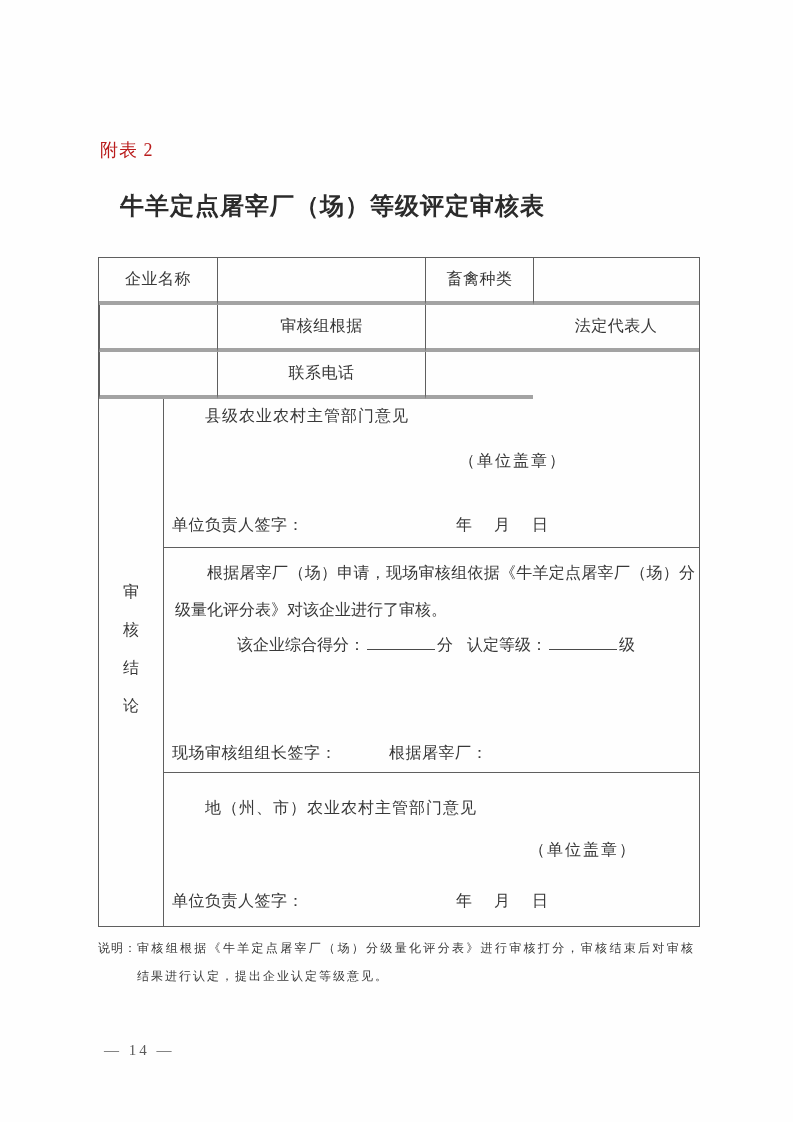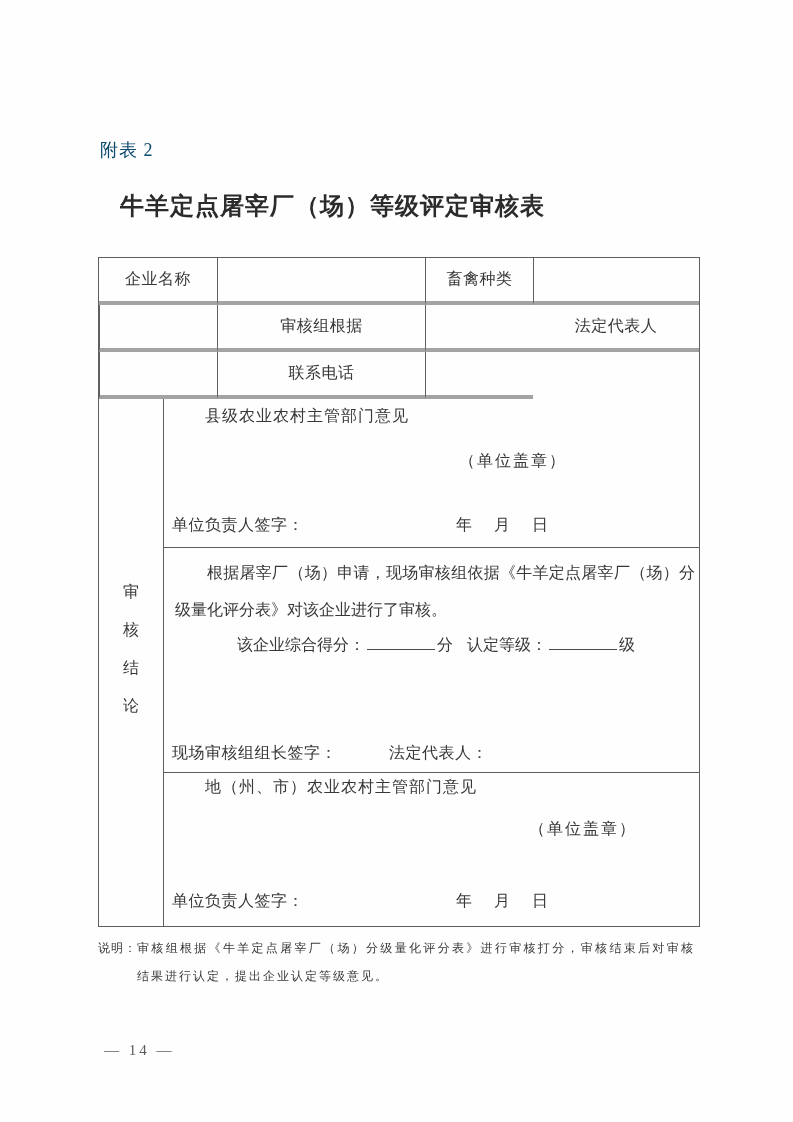--- a/index.html
+++ b/index.html
@@ -15,21 +15,21 @@
     color: #383838;
     overflow: hidden;
   }
 
   .appendix-label {
     position: absolute;
     left: 100px;
     top: 138px;
     font-size: 18px;
     letter-spacing: 1px;
-    color: #0c4a6e;
+    color: #b91c1c;
   }
 
   .doc-title {
     position: absolute;
     left: 0;
     top: 190px;
     width: 665px;
     text-align: center;
     font-size: 24px;
     font-weight: bold;
@@ -88,21 +88,21 @@
   .sec {
     position: relative;
     box-sizing: border-box;
   }
   .sec-divider { border-bottom: 1px solid #5f5f5f; }
   .sec-county   { height: 149px; }
   .sec-audit    { height: 225px; }
   .sec-pref     { flex: 1; }
 
   .sec-title { margin: 7px 0 0 41px; letter-spacing: 1px; }
-  .sec-pref .sec-title { margin-top: 4px; }
+  .sec-pref .sec-title { margin-top: 25px; }
 
   .stamp-note { letter-spacing: 2px; }
   .sec-county .stamp-note { margin: 24px 0 0 295px; }
   .sec-pref   .stamp-note { margin: 21px 0 0 365px; }
 
   .sign-row {
     position: absolute;
     left: 0;
     right: 0;
     bottom: 10px;
@@ -225,21 +225,21 @@
         <div class="score-line">
           <span>该企业综合得分：</span>
           <span class="blank-line"></span>
           <span>分</span>
           <span class="grade-group">认定等级：</span>
           <span class="blank-line"></span>
           <span>级</span>
         </div>
         <div class="audit-sign-row">
           <span class="leader-sign-label">现场审核组组长签字：</span>
-          <span class="member-sign-label">法定代表人：</span>
+          <span class="member-sign-label">根据屠宰厂：</span>
         </div>
       </div>
 
       <div class="sec sec-pref">
         <div class="sec-title">地（州、市）农业农村主管部门意见</div>
         <div class="stamp-note">（单位盖章）</div>
         <div class="sign-row">
           <span class="signer-label">单位负责人签字：</span>
           <span class="date-placeholder">年　月　日</span>
         </div>

